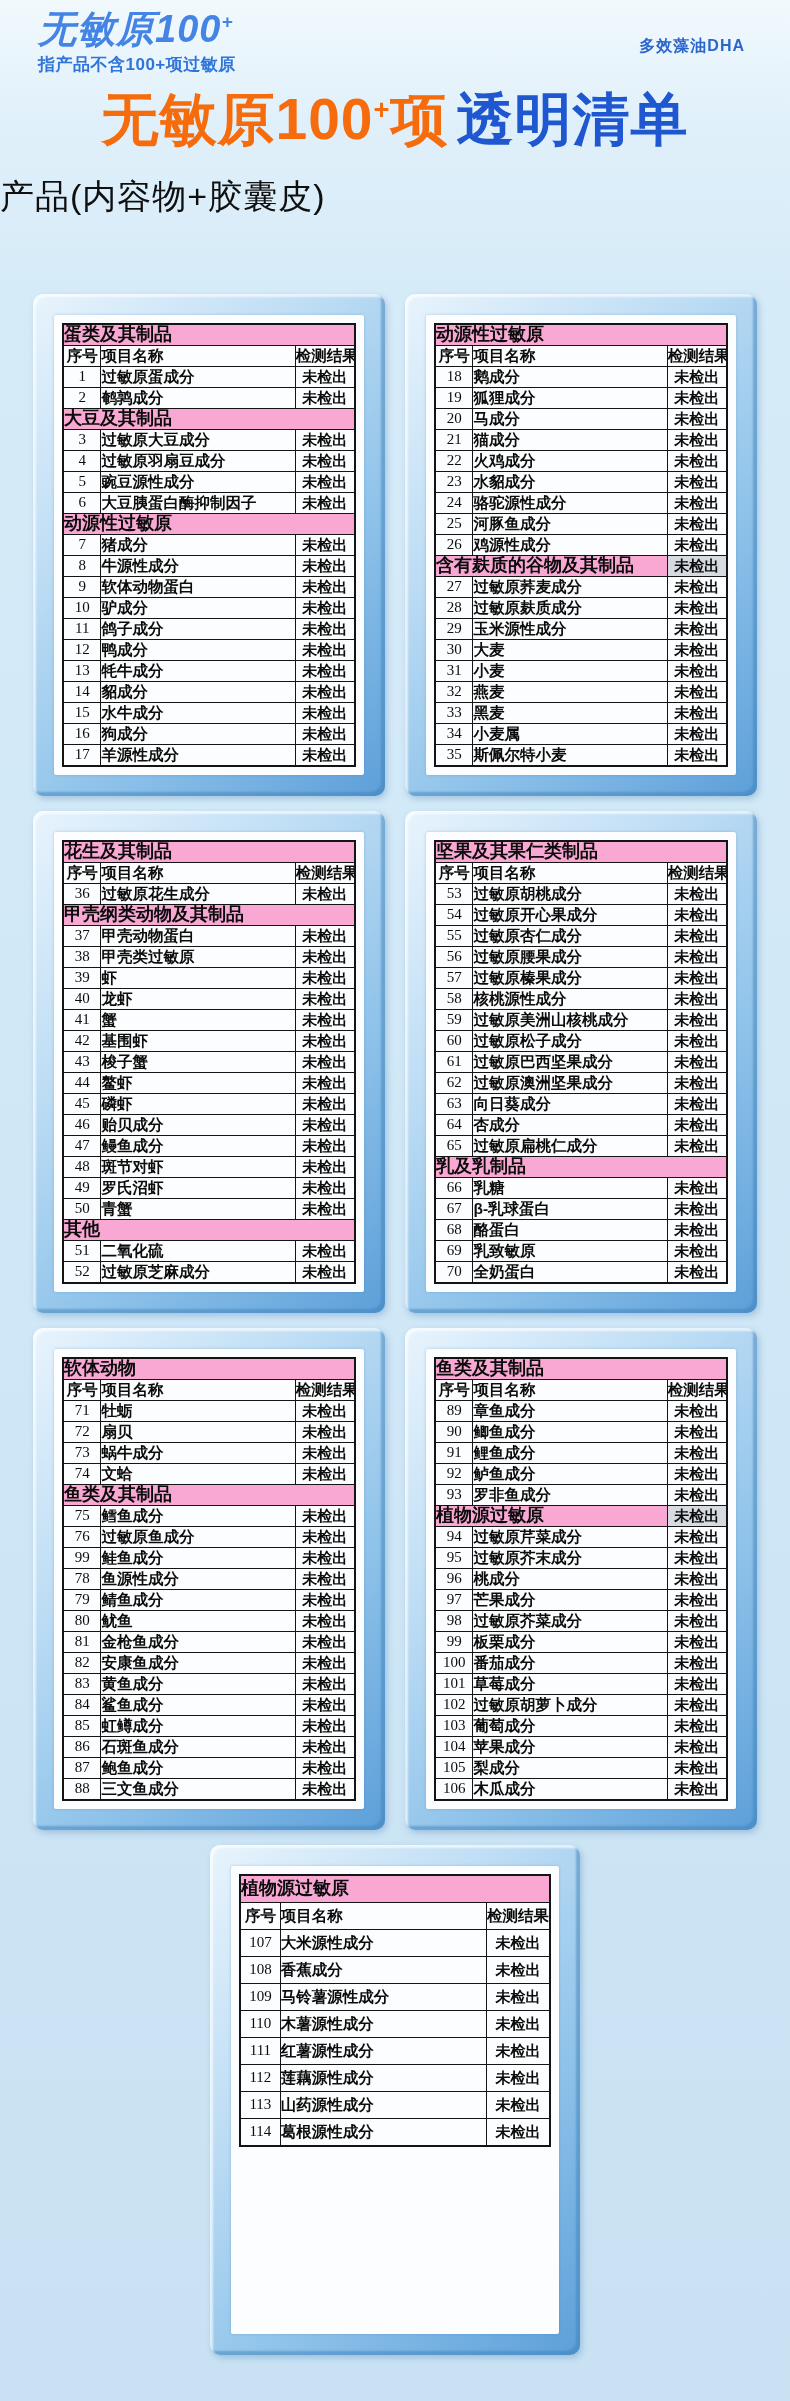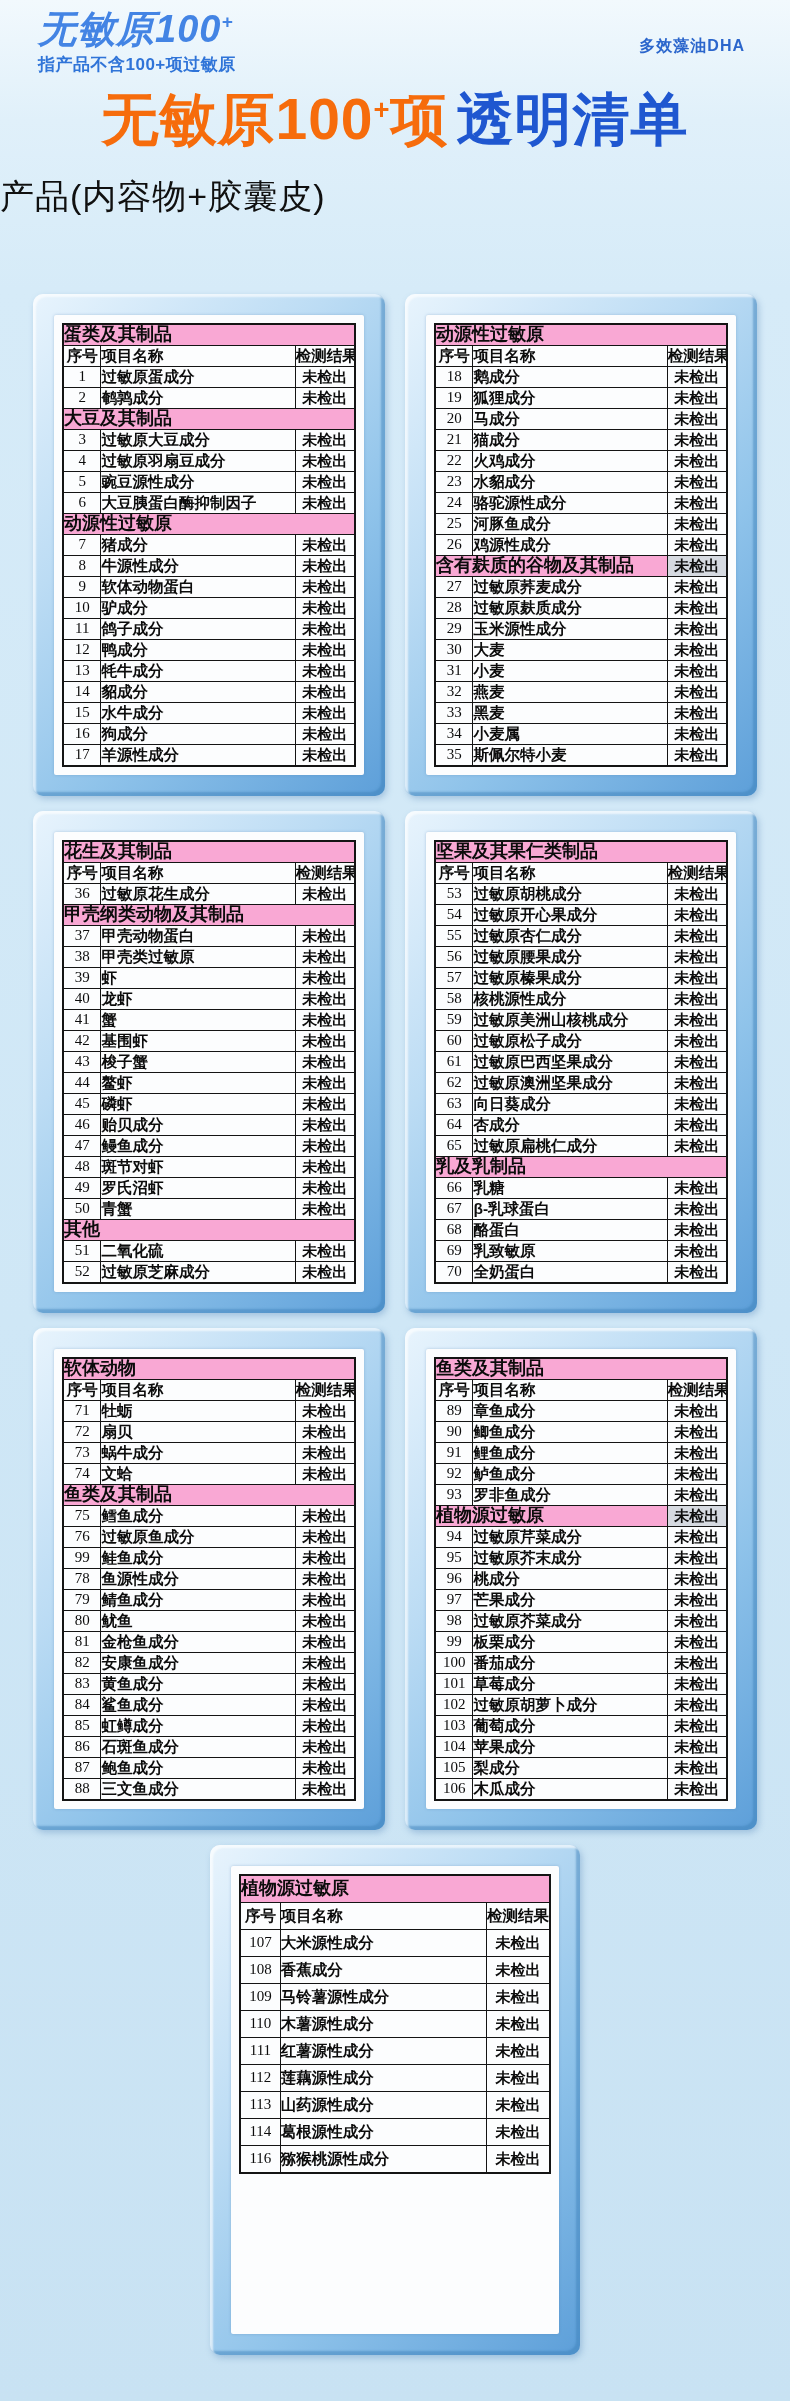--- a/index.html
+++ b/index.html
@@ -807,25 +807,20 @@
                 <tr class="row-item">
                   <td class="cell-index">113</td>
                   <td class="cell-name">山药源性成分</td>
                   <td class="cell-result">未检出</td>
                 </tr>
                 <tr class="row-item">
                   <td class="cell-index">114</td>
                   <td class="cell-name">葛根源性成分</td>
                   <td class="cell-result">未检出</td>
                 </tr>
-                <tr class="row-item">
-                  <td class="cell-index">116</td>
-                  <td class="cell-name">猕猴桃源性成分</td>
-                  <td class="cell-result">未检出</td>
-                </tr>
               </tbody>
             </table>
           </div>
         </section>
       </div>
   </main>
 
 </div>
 
 </body></html>

